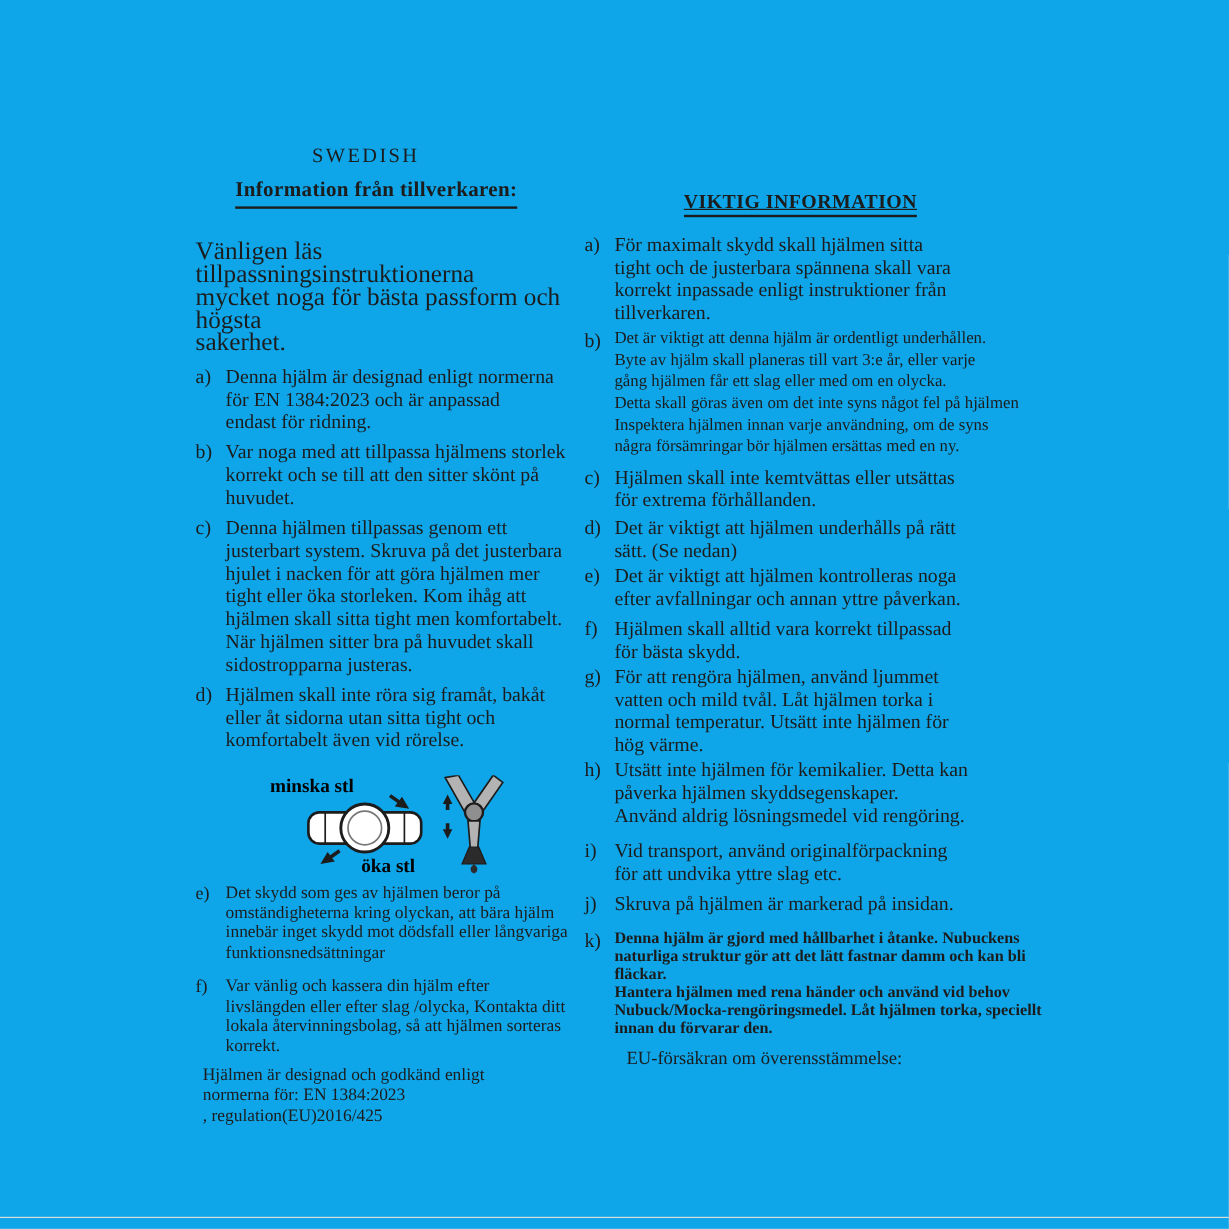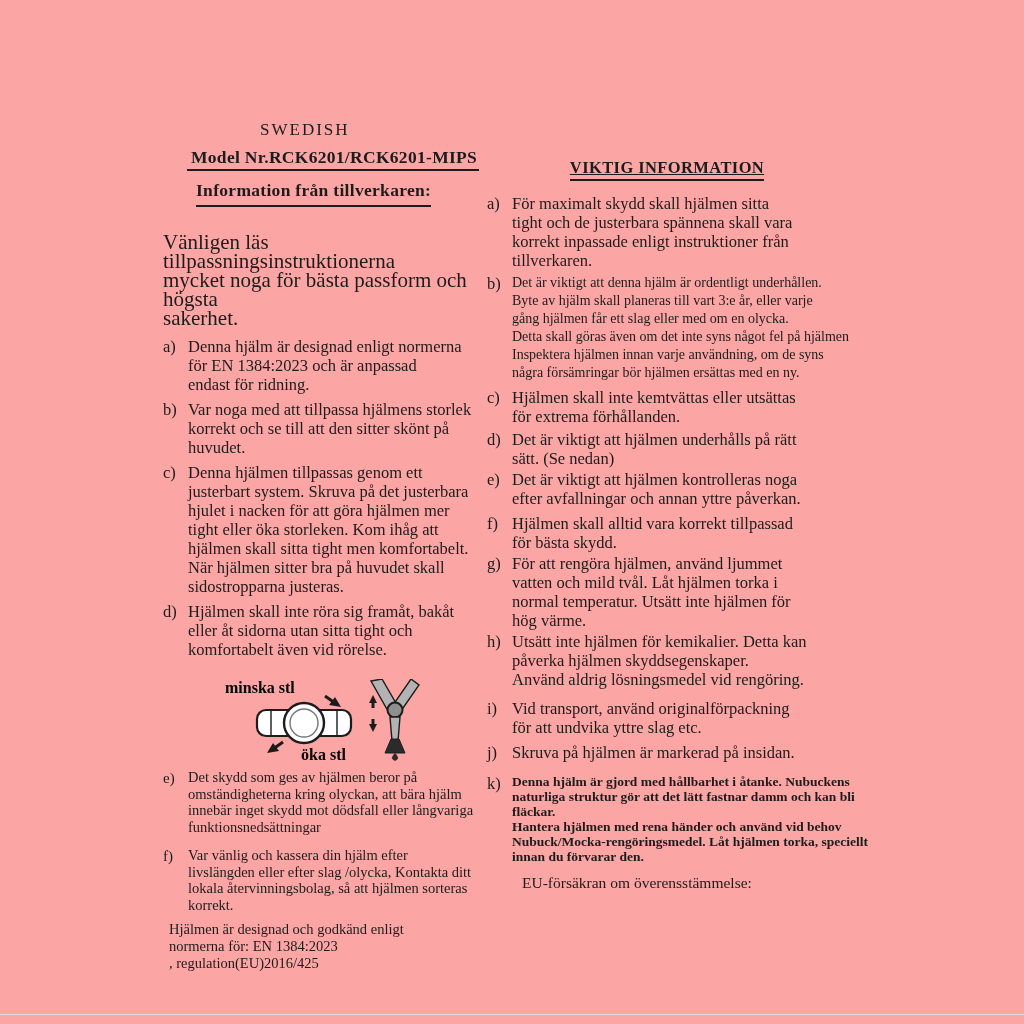--- a/index.html
+++ b/index.html
@@ -1,21 +1,21 @@
 <!DOCTYPE html>
 <html><head>
 <meta charset="utf-8">
 <style>
   html,body{margin:0;padding:0;}
   body{
     width:1024px;height:1024px;background:#ffffff;
     font-family:"Liberation Serif","DejaVu Serif",serif;
     color:#1c1c1c;position:relative;overflow:hidden;
   }
-  .page{position:absolute;inset:0;background:#fca5a5;}
+  .page{position:absolute;inset:0;background:#0ea5e9;}
 
   
   .col-left{position:absolute;left:163px;top:120px;width:328px;}
   .col-right{position:absolute;left:487px;top:158px;width:404px;}
 
   
   .h-swedish{font-size:17px;letter-spacing:2px;margin-left:97px;margin-bottom:7px;}
   .h-model{font-size:17.5px;font-weight:bold;display:inline-block;margin-left:24px;
     border-bottom:2px solid #1c1c1c;padding:0 2px 1px 4px;margin-bottom:9px;letter-spacing:.3px;}
   .h-info{font-size:17.5px;font-weight:bold;display:inline-block;margin-left:33px;
@@ -53,21 +53,20 @@
 
   .bottom-line{position:absolute;left:0;right:0;top:1014px;height:1px;background:#dcdcdc;}
 </style>
 </head>
 <body>
 
 <div class="page">
 
   <div class="col-left">
     <div class="h-swedish">SWEDISH</div>
-    <div><span class="h-model">Model Nr.RCK6201/RCK6201-MIPS</span></div>
     <div><span class="h-info">Information från tillverkaren:</span></div>
 
     <p class="intro">Vänligen läs tillpassningsinstruktionerna
 mycket noga för bästa passform och högsta
 sakerhet.</p>
 
     <div class="item gap6">
       <span class="lbl">a)</span>
       <span class="txt">Denna hjälm är designad enligt normerna
 för EN 1384:2023 och är anpassad

